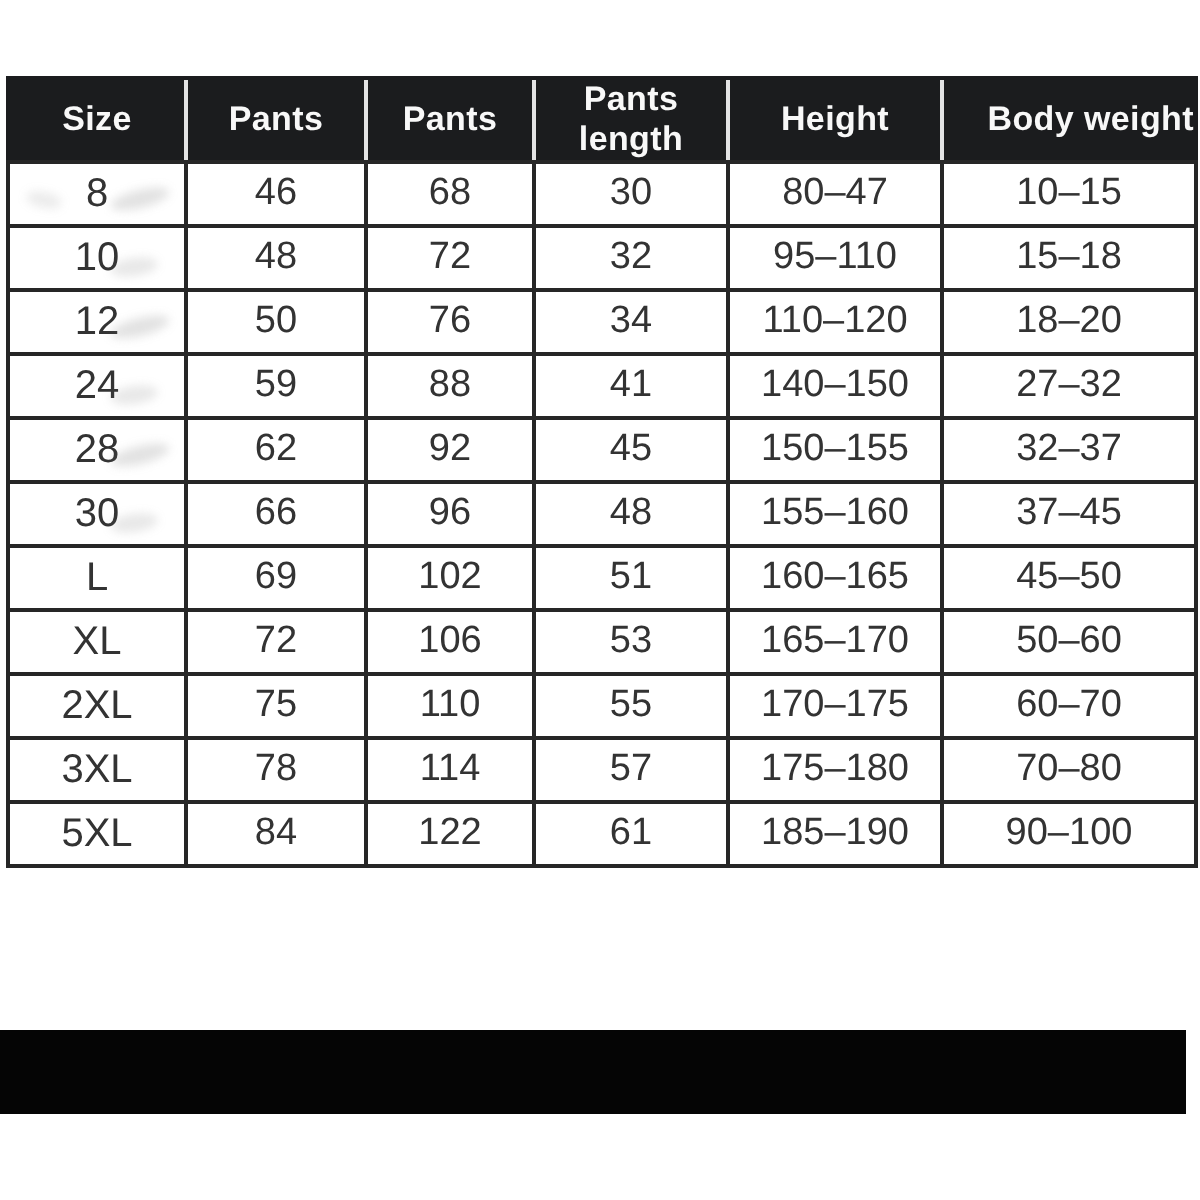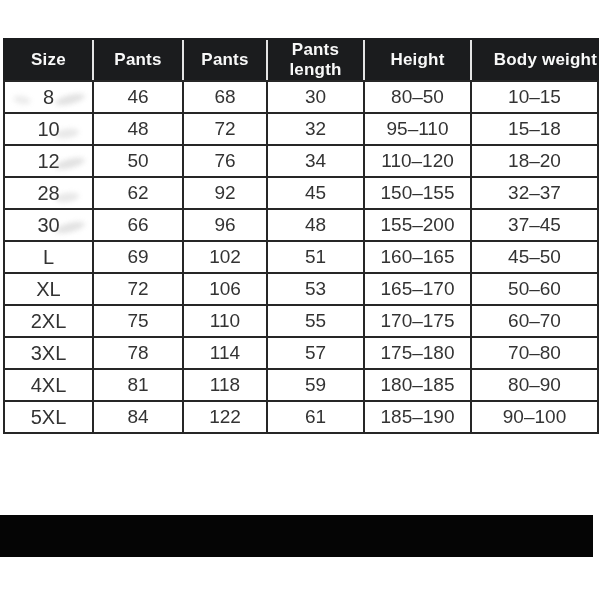--- a/index.html
+++ b/index.html
@@ -124,53 +124,61 @@
             <th>Height</th>
             <th>Body weight</th>
           </tr>
       </thead>
       <tbody>
           <tr>
             <td class="col-0 smudge smudge-left">8</td>
             <td class="col-1">46</td>
             <td class="col-2">68</td>
             <td class="col-3">30</td>
-            <td class="col-4">80–50</td>
+            <td class="col-4">80–47</td>
             <td class="col-5">10–15</td>
           </tr>
           <tr>
             <td class="col-0 smudge">10</td>
             <td class="col-1">48</td>
             <td class="col-2">72</td>
             <td class="col-3">32</td>
             <td class="col-4">95–110</td>
             <td class="col-5">15–18</td>
           </tr>
           <tr>
             <td class="col-0 smudge">12</td>
             <td class="col-1">50</td>
             <td class="col-2">76</td>
             <td class="col-3">34</td>
             <td class="col-4">110–120</td>
             <td class="col-5">18–20</td>
           </tr>
           <tr>
+            <td class="col-0 smudge">24</td>
+            <td class="col-1">59</td>
+            <td class="col-2">88</td>
+            <td class="col-3">41</td>
+            <td class="col-4">140–150</td>
+            <td class="col-5">27–32</td>
+          </tr>
+          <tr>
             <td class="col-0 smudge">28</td>
             <td class="col-1">62</td>
             <td class="col-2">92</td>
             <td class="col-3">45</td>
             <td class="col-4">150–155</td>
             <td class="col-5">32–37</td>
           </tr>
           <tr>
             <td class="col-0 smudge">30</td>
             <td class="col-1">66</td>
             <td class="col-2">96</td>
             <td class="col-3">48</td>
-            <td class="col-4">155–200</td>
+            <td class="col-4">155–160</td>
             <td class="col-5">37–45</td>
           </tr>
           <tr>
             <td class="col-0">L</td>
             <td class="col-1">69</td>
             <td class="col-2">102</td>
             <td class="col-3">51</td>
             <td class="col-4">160–165</td>
             <td class="col-5">45–50</td>
           </tr>
@@ -190,28 +198,20 @@
             <td class="col-4">170–175</td>
             <td class="col-5">60–70</td>
           </tr>
           <tr>
             <td class="col-0">3XL</td>
             <td class="col-1">78</td>
             <td class="col-2">114</td>
             <td class="col-3">57</td>
             <td class="col-4">175–180</td>
             <td class="col-5">70–80</td>
-          </tr>
-          <tr>
-            <td class="col-0">4XL</td>
-            <td class="col-1">81</td>
-            <td class="col-2">118</td>
-            <td class="col-3">59</td>
-            <td class="col-4">180–185</td>
-            <td class="col-5">80–90</td>
           </tr>
           <tr>
             <td class="col-0">5XL</td>
             <td class="col-1">84</td>
             <td class="col-2">122</td>
             <td class="col-3">61</td>
             <td class="col-4">185–190</td>
             <td class="col-5">90–100</td>
           </tr>
         </tbody>

